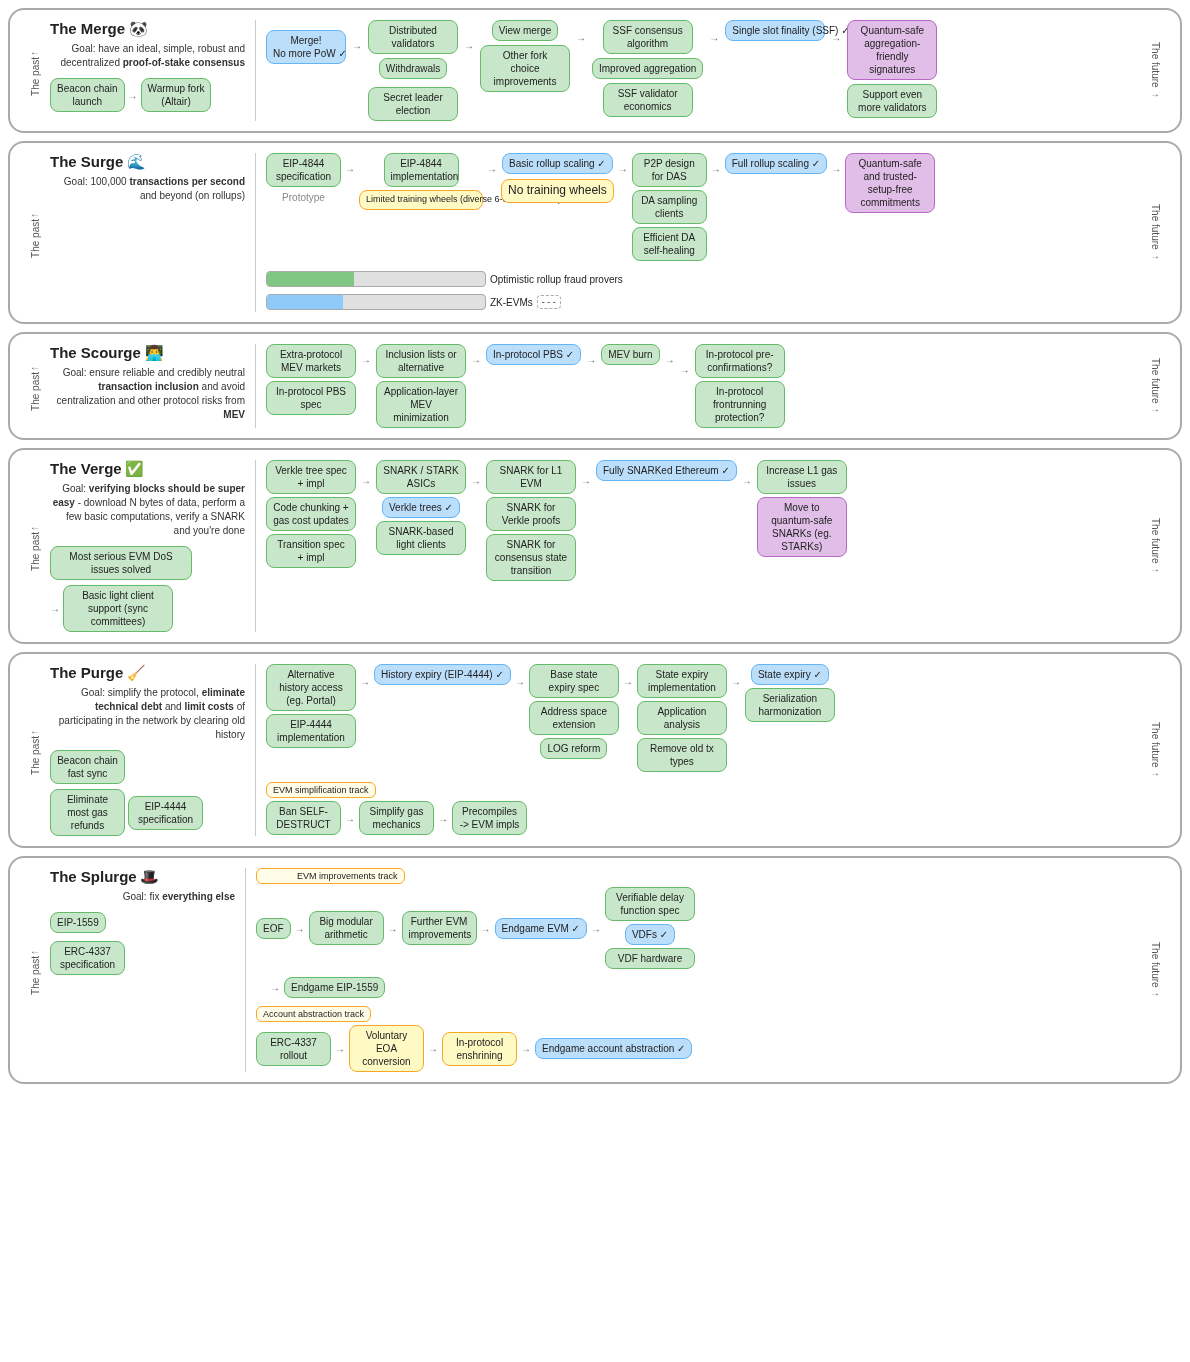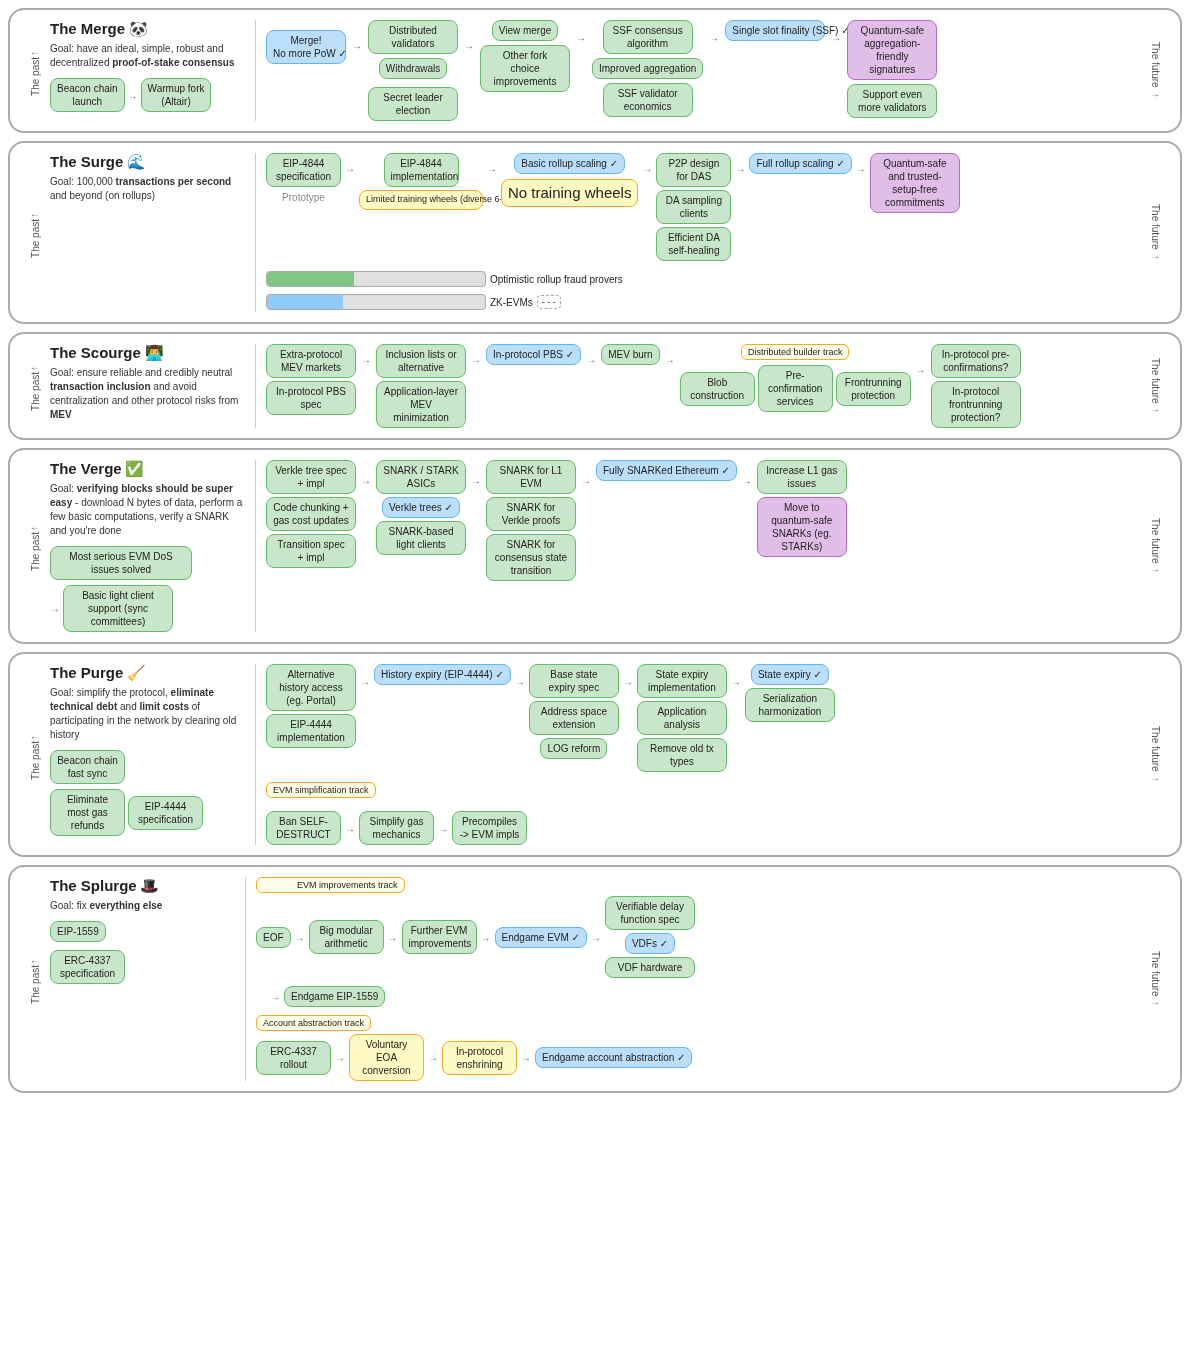--- a/index.html
+++ b/index.html
@@ -26,20 +26,21 @@
     }
     .section-title {
       font-size: 15px;
       font-weight: bold;
       margin-bottom: 4px;
     }
     .section-goal {
       font-size: 10px;
       line-height: 1.4;
       color: #333;
+      text-align: right;
     }
     .section-goal b { font-weight: bold; }
 
     
     .progress-bar-container {
       height: 16px;
       background: #e0e0e0;
       border-radius: 4px;
       margin: 2px 0;
       overflow: hidden;
@@ -252,21 +253,21 @@
               <span style="font-size:10px;color:#888;margin-top:2px">Prototype</span>
             </div>
             <span class="small-arr" style="margin-top:10px;">→</span>
             <div class="flow-col">
               <span class="ni ni-green ni-multiline-sm">EIP-4844 implementation</span>
               <span class="ni ni-yellow" style="font-size:9px;width:124px;margin-top:0">Limited training wheels (diverse 6-of-8 or stricter)</span>
             </div>
             <span class="small-arr" style="margin-top:10px;">→</span>
             <div class="flow-col">
               <span class="ni ni-blue check">Basic rollup scaling</span>
-              <span class="ni ni-yellow" style="font-size:15px;margin-top:2px">No training wheels</span>
+              <span class="ni ni-yellow" style="font-size:12px;margin-top:2px">No training wheels</span>
             </div>
             <span class="small-arr" style="margin-top:10px;">→</span>
             <div class="flow-col" style="gap:3px">
               <span class="ni ni-green ni-multiline-sm">P2P design for DAS</span>
               <span class="ni ni-green ni-multiline-sm">DA sampling clients</span>
               <span class="ni ni-green ni-multiline-sm">Efficient DA self-healing</span>
             </div>
             <span class="small-arr" style="margin-top:10px;">→</span>
             <div class="flow-col">
               <span class="ni ni-blue check">Full rollup scaling</span>
@@ -328,28 +329,20 @@
             <span class="small-arr" style="margin-top:10px;">→</span>
             <div class="flow-col">
               <span class="ni ni-blue check">In-protocol PBS</span>
             </div>
             <span class="small-arr" style="margin-top:10px;">→</span>
             <div class="flow-col">
               <span class="ni ni-green">MEV burn</span>
             </div>
             <span class="small-arr" style="margin-top:10px;">→</span>
 
-            <div class="flow-col" style="gap:3px">
-              <div class="track-label">Distributed builder track</div>
-              <div class="flow-row" style="gap:3px">
-                <span class="ni ni-green ni-multiline-sm">Blob construction</span>
-                <span class="ni ni-green ni-multiline-sm">Pre-confirmation services</span>
-                <span class="ni ni-green ni-multiline-sm">Frontrunning protection</span>
-              </div>
-            </div>
             <span class="small-arr" style="margin-top:20px;">→</span>
             <div class="flow-col" style="gap:3px">
               <span class="ni ni-green ni-multiline">In-protocol pre-confirmations?</span>
               <span class="ni ni-green ni-multiline">In-protocol frontrunning protection?</span>
             </div>
           </div>
         </div>
       </div>
       <div class="right-arrow-block">
         <span style="writing-mode:vertical-rl;font-size:10px;color:#555">The future</span>
@@ -460,21 +453,21 @@
               <span class="ni ni-green ni-multiline">Remove old tx types</span>
             </div>
             <span class="small-arr" style="margin-top:12px;">→</span>
             <div class="flow-col" style="gap:3px">
               <span class="ni ni-blue check">State expiry</span>
               <span class="ni ni-green ni-multiline">Serialization harmonization</span>
             </div>
           </div>
 
           <div style="margin-top:6px;">
-            <div class="track-label" style="display:inline-block;margin-bottom:13px;">EVM simplification track</div>
+            <div class="track-label" style="display:inline-block;margin-bottom:3px;">EVM simplification track</div>
             <div class="flow-row" style="gap:4px;flex-wrap:wrap;">
               <span class="ni ni-green ni-multiline-sm">Ban SELF-DESTRUCT</span>
               <span class="small-arr">→</span>
               <span class="ni ni-green ni-multiline-sm">Simplify gas mechanics</span>
               <span class="small-arr">→</span>
               <span class="ni ni-green ni-multiline-sm">Precompiles -&gt; EVM impls</span>
             </div>
           </div>
         </div>
       </div>

